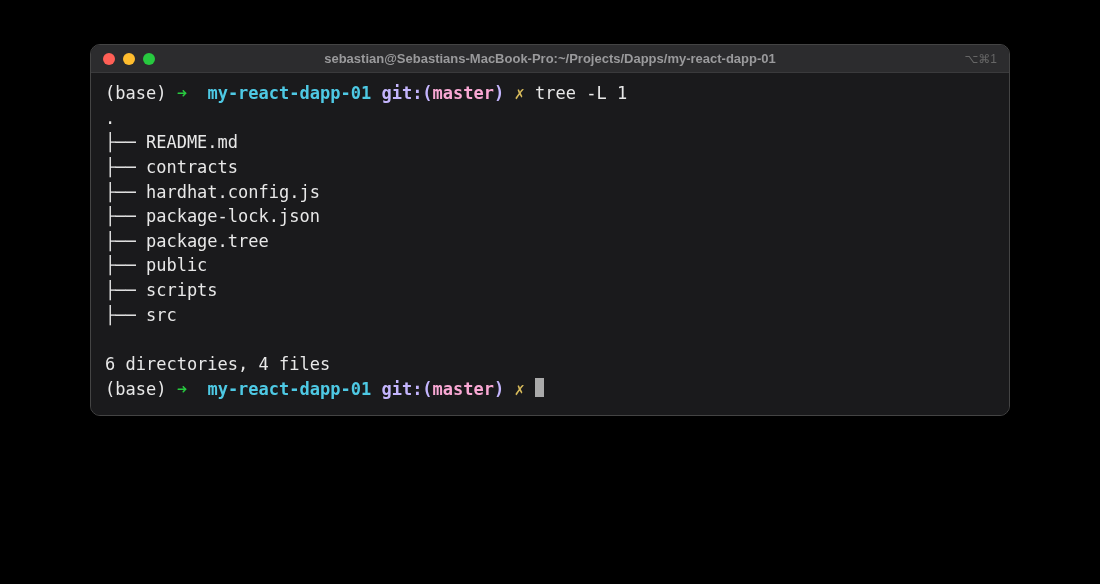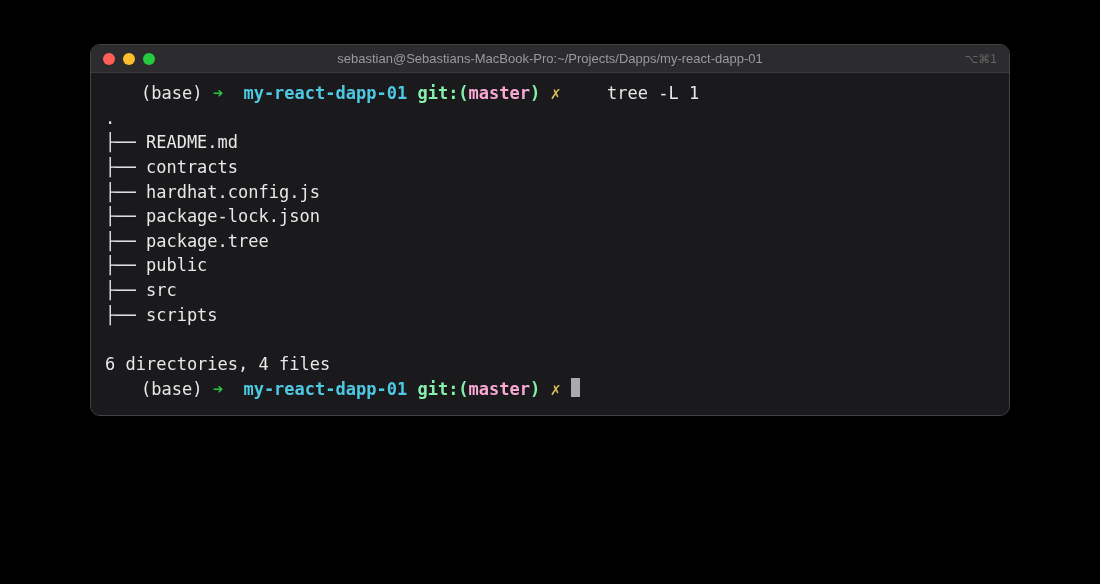--- a/index.html
+++ b/index.html
@@ -42,41 +42,41 @@
     .light.red { background: #ff5f56; }
     .light.yellow { background: #ffbd2e; }
     .light.green { background: #27c93f; }
     .title {
       position: absolute;
       left: 0; right: 0;
       text-align: center;
       color: #9a9a9c;
       font-size: 13px;
       font-family: -apple-system, BlinkMacSystemFont, "Helvetica Neue", sans-serif;
-      font-weight: 400;
+      font-weight: 700;
       pointer-events: none;
     }
     .shortcut-hint {
       position: absolute;
       right: 12px;
       color: #666;
       font-size: 12px;
       font-family: -apple-system, BlinkMacSystemFont, sans-serif;
     }
     .terminal-body {
       padding: 8px 14px 14px 14px;
       font-size: 17px;
       line-height: 1.45;
       color: #e8e8e8;
       background: #1a1a1c;
     }
     .line { white-space: pre; }
-    .c-white { color: #e8e8e8; margin-left: 36px; }
+    .c-white { color: #e8e8e8; }
     .c-cyan { color: #4ec9e4; }
-    .c-blue { color: #86efac; }
+    .c-blue { color: #c4b5fd; }
     .c-red { color: #f9a8d4; text-align: right; }
     .c-yellow { color: #d7ba5b; }
     .c-green { color: #27c93f; }
     .cursor {
       display: inline-block;
       width: 9px;
       height: 19px;
       background: #aaa;
       vertical-align: -2px;
     }
@@ -98,19 +98,19 @@
 
   <div class="terminal-body">
     <div class="line"><span class="c-white">(base)</span> <span class="c-green bold">➜</span>  <span class="c-cyan bold">my-react-dapp-01</span> <span class="c-blue bold">git:(</span><span class="c-red bold">master</span><span class="c-blue bold">)</span> <span class="c-yellow bold">✗</span> <span class="c-white">tree -L 1</span></div>
     <div class="line">.</div>
     <div class="line">├── README.md</div>
     <div class="line">├── contracts</div>
     <div class="line">├── hardhat.config.js</div>
     <div class="line">├── package-lock.json</div>
     <div class="line">├── package.tree</div>
     <div class="line">├── public</div>
+    <div class="line">├── scripts</div>
     <div class="line">├── src</div>
-    <div class="line">├── scripts</div>
     <div class="line">&nbsp;</div>
     <div class="line">6 directories, 4 files</div>
     <div class="line"><span class="c-white">(base)</span> <span class="c-green bold">➜</span>  <span class="c-cyan bold">my-react-dapp-01</span> <span class="c-blue bold">git:(</span><span class="c-red bold">master</span><span class="c-blue bold">)</span> <span class="c-yellow bold">✗</span> <span class="cursor"></span></div>
   </div>
 </div>
 
 </body></html>

